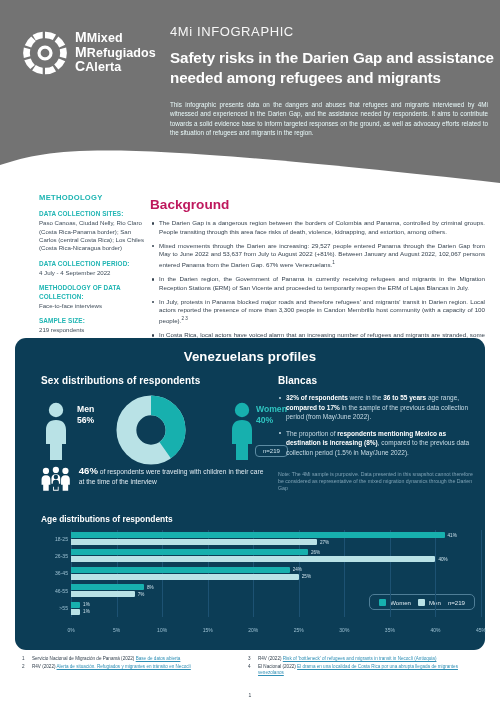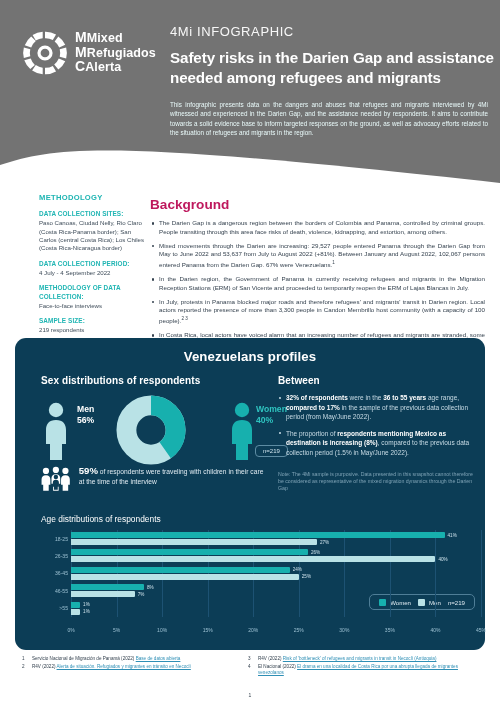--- a/index.html
+++ b/index.html
@@ -115,21 +115,21 @@
     content:"";position:absolute;left:1px;top:3.6px;width:2.2px;height:2.2px;border-radius:50%;background:#c9dce6;
   }
   ul.pf-list b{color:#ffffff;font-weight:bold;}
   .note{
     position:absolute;left:263px;top:133px;width:198px;
     color:#7fa3b6;font-size:5.2px;line-height:7.2px;
   }
 
   
   .agewrap{position:absolute;left:26px;top:176px;width:440px;height:126px;}
-  .age-title{color:#ffffff;font-size:8.4px;font-weight:normal;margin-bottom:6px;}
+  .age-title{color:#ffffff;font-size:8.4px;font-weight:bold;margin-bottom:6px;}
   .plot{position:relative;height:104px;}
   .grid-line{position:absolute;top:0;bottom:17px;width:1px;background:#1d5273;}
   .xtick{
     position:absolute;bottom:1px;color:#9cc0d2;font-size:5px;transform:translateX(-50%);
   }
   .rowgrp{position:absolute;left:30px;right:0;}
   .ylab{
     position:absolute;left:-30px;color:#9cc0d2;font-size:5.1px;width:27px;text-align:right;
   }
   .bar{position:absolute;height:6px;border-radius:0 1px 1px 0;}
@@ -274,27 +274,27 @@
           <path d="M7 12 c-4.4 0 -6.2 2.4 -6.2 6 l0 7.5 l2.3 0 l0 8.5 l7.8 0 l0 -8.5 l2.3 0 l0 -7.5 c0 -3.6 -1.8 -6 -6.2 -6 z"></path>
           <circle cx="21" cy="4.6" r="4.4"></circle>
           <path d="M21 10.6 c-4.4 0 -6.2 2.4 -6.2 6 l0 7.5 l2.3 0 l0 9.9 l7.8 0 l0 -9.9 l2.3 0 l0 -7.5 c0 -3.6 -1.8 -6 -6.2 -6 z"></path>
           <circle cx="34.5" cy="6" r="4.4"></circle>
           <path d="M34.5 12 c-4.4 0 -6.2 2.4 -6.2 6 l0 7.5 l2.3 0 l0 8.5 l7.8 0 l0 -8.5 l2.3 0 l0 -7.5 c0 -3.6 -1.8 -6 -6.2 -6 z"></path>
           <circle cx="21" cy="14.5" r="3.1" fill="#0c3d56"></circle>
           <path d="M21 18.6 c-3 0 -4.3 1.7 -4.3 4.2 l0 5.4 l1.6 0 l0 4.4 l5.4 0 l0 -4.4 l1.6 0 l0 -5.4 c0 -2.5 -1.3 -4.2 -4.3 -4.2 z" fill="#0c3d56"></path>
         </g>
       </svg>
       <div class="kids-txt">
-        <b>59%</b>
+        <b>46%</b>
         <span>of respondents were traveling with children in their care at the time of the interview</span>
       </div>
     </div>
 
     <div class="profiles">
-      <div class="sub-h">Between</div>
+      <div class="sub-h">Blancas</div>
       <ul class="pf-list">
         <li>
           <b>32% of respondents</b> were in the <b>36 to 55 years</b> age range, <b>compared to 17%</b> in the sample of the previous data collection period (from May/June 2022).
         </li>
         <li>
           The proportion of <b>respondents mentioning Mexico as destination is increasing (8%)</b>, compared to the previous data collection period (1.5% in May/June 2022).
         </li>
       </ul>
     </div>
     <div class="note">Note: The 4Mi sample is purposive. Data presented in this snapshot cannot therefore be considered as representative of the mixed migration dynamics through the Darien Gap</div>

